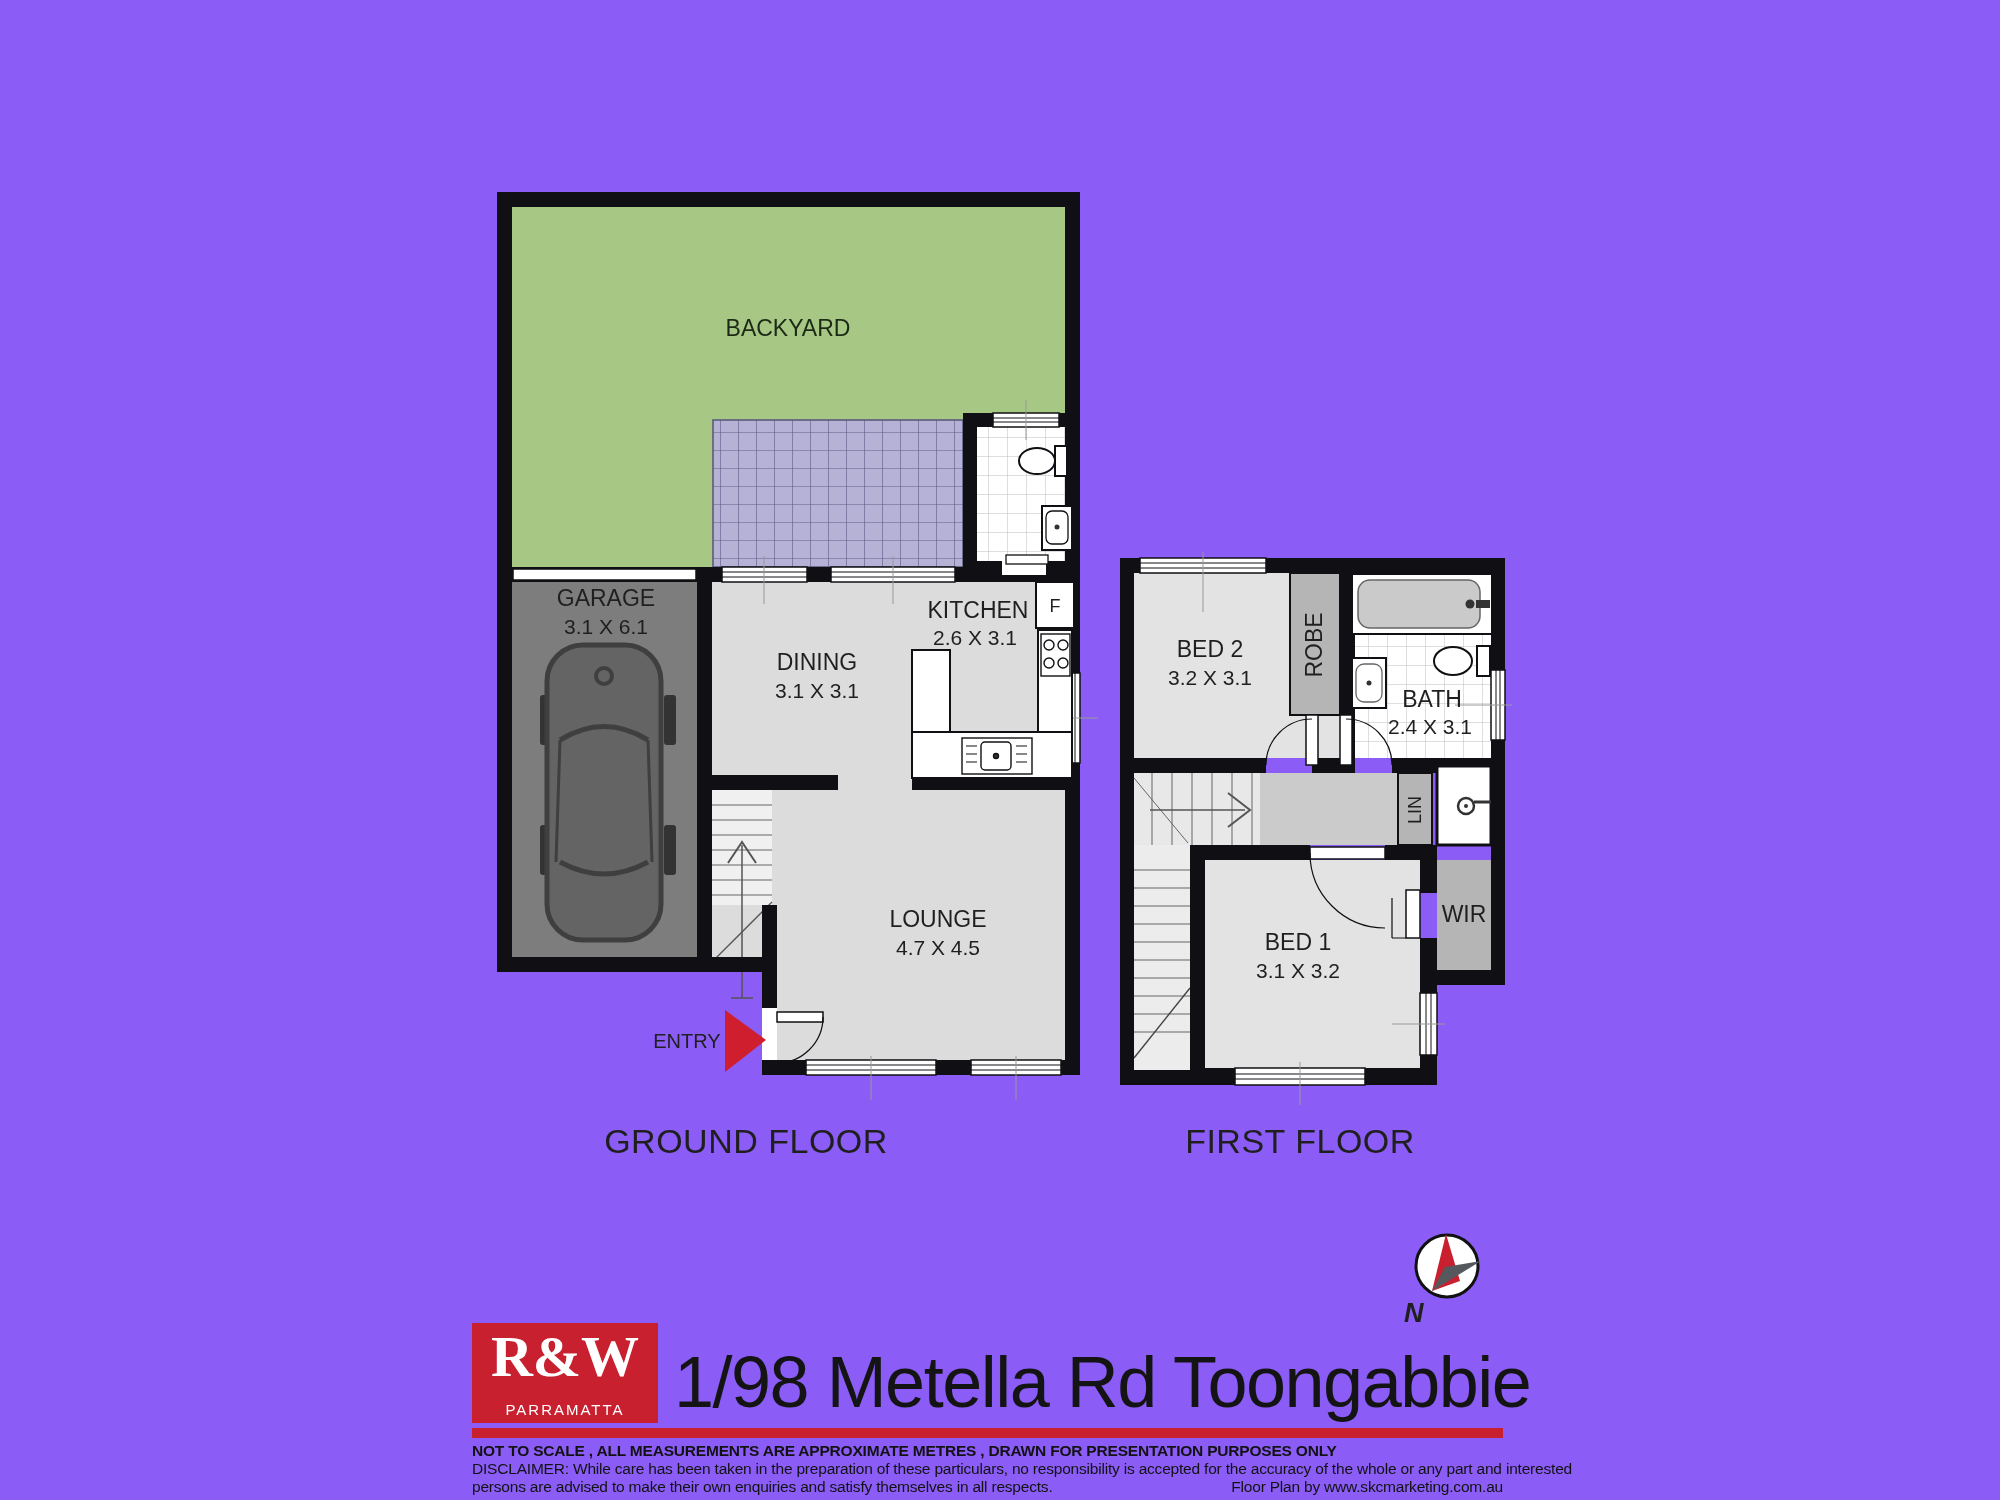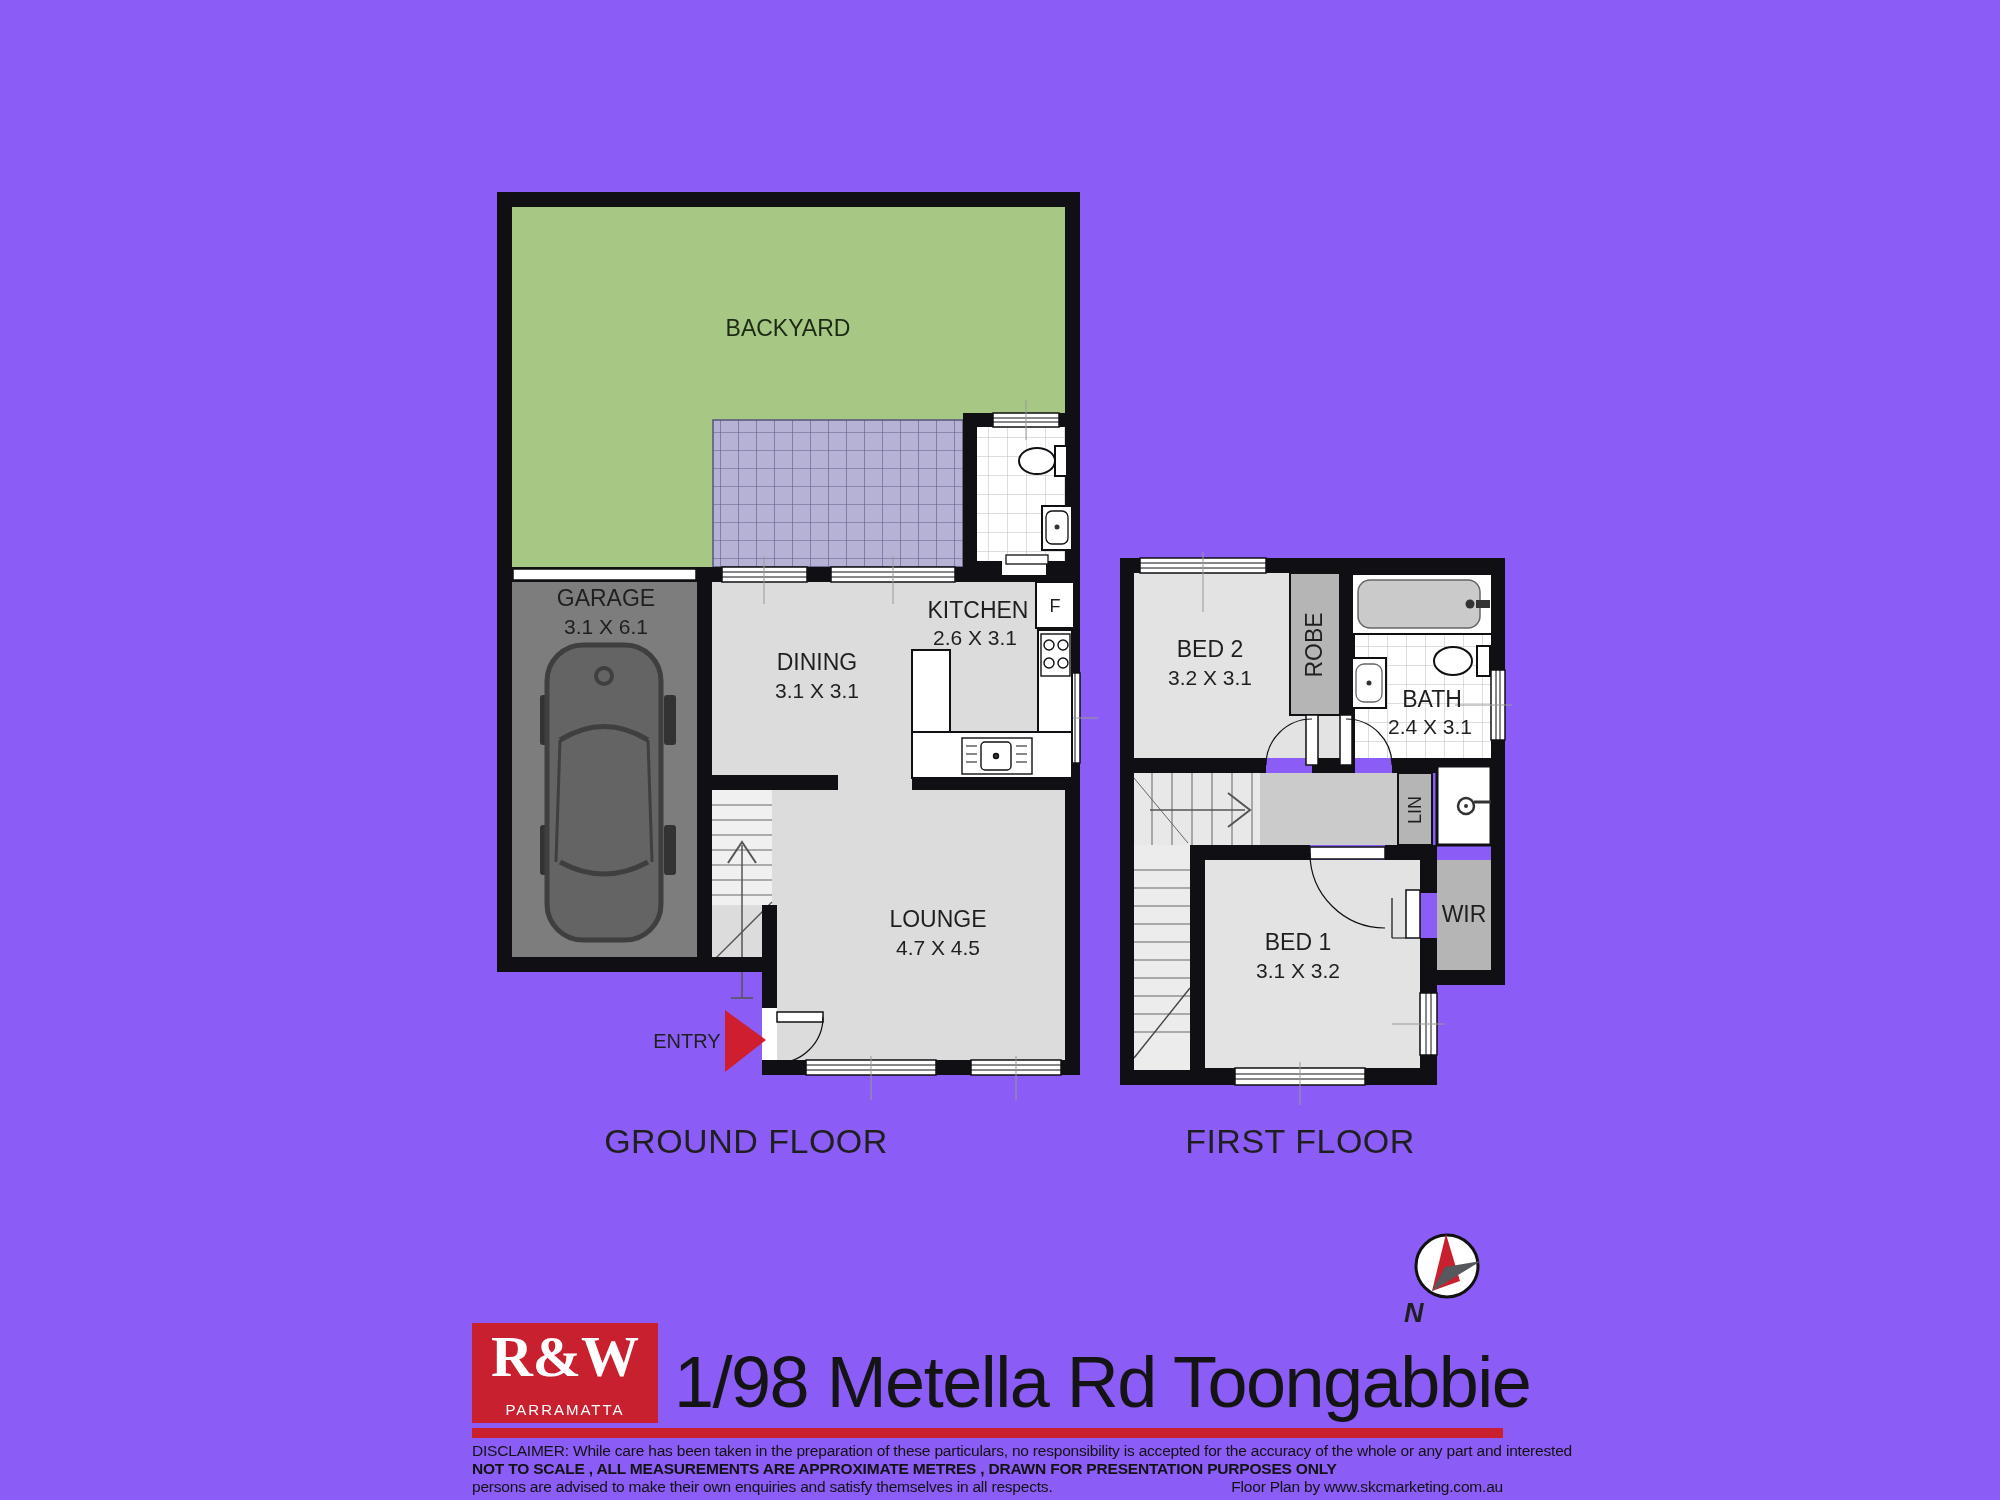--- a/index.html
+++ b/index.html
@@ -295,21 +295,21 @@
 <div class="logo-box">
   <div class="logo-brand">R&amp;W</div>
   <div class="logo-branch">PARRAMATTA</div>
 </div>
 
 <div class="address">1/98 Metella Rd Toongabbie</div>
 
 <div class="red-rule"></div>
 
 <div class="fineprint">
+  <p style="font-weight:bold;">NOT TO SCALE , ALL MEASUREMENTS ARE APPROXIMATE METRES , DRAWN FOR PRESENTATION PURPOSES ONLY</p>
   <p>DISCLAIMER:  While care has been taken in the preparation of these particulars, no responsibility is accepted for the accuracy of the whole or any part and interested</p>
-  <p style="font-weight:bold;">NOT TO SCALE , ALL MEASUREMENTS ARE APPROXIMATE METRES , DRAWN FOR PRESENTATION PURPOSES ONLY</p>
   <div class="fp-row">
     <p>persons are advised to make their own enquiries and satisfy  themselves in all respects.</p>
     <p>Floor Plan by www.skcmarketing.com.au</p>
   </div>
 </div>
 
 </div>
 
 </body></html>

